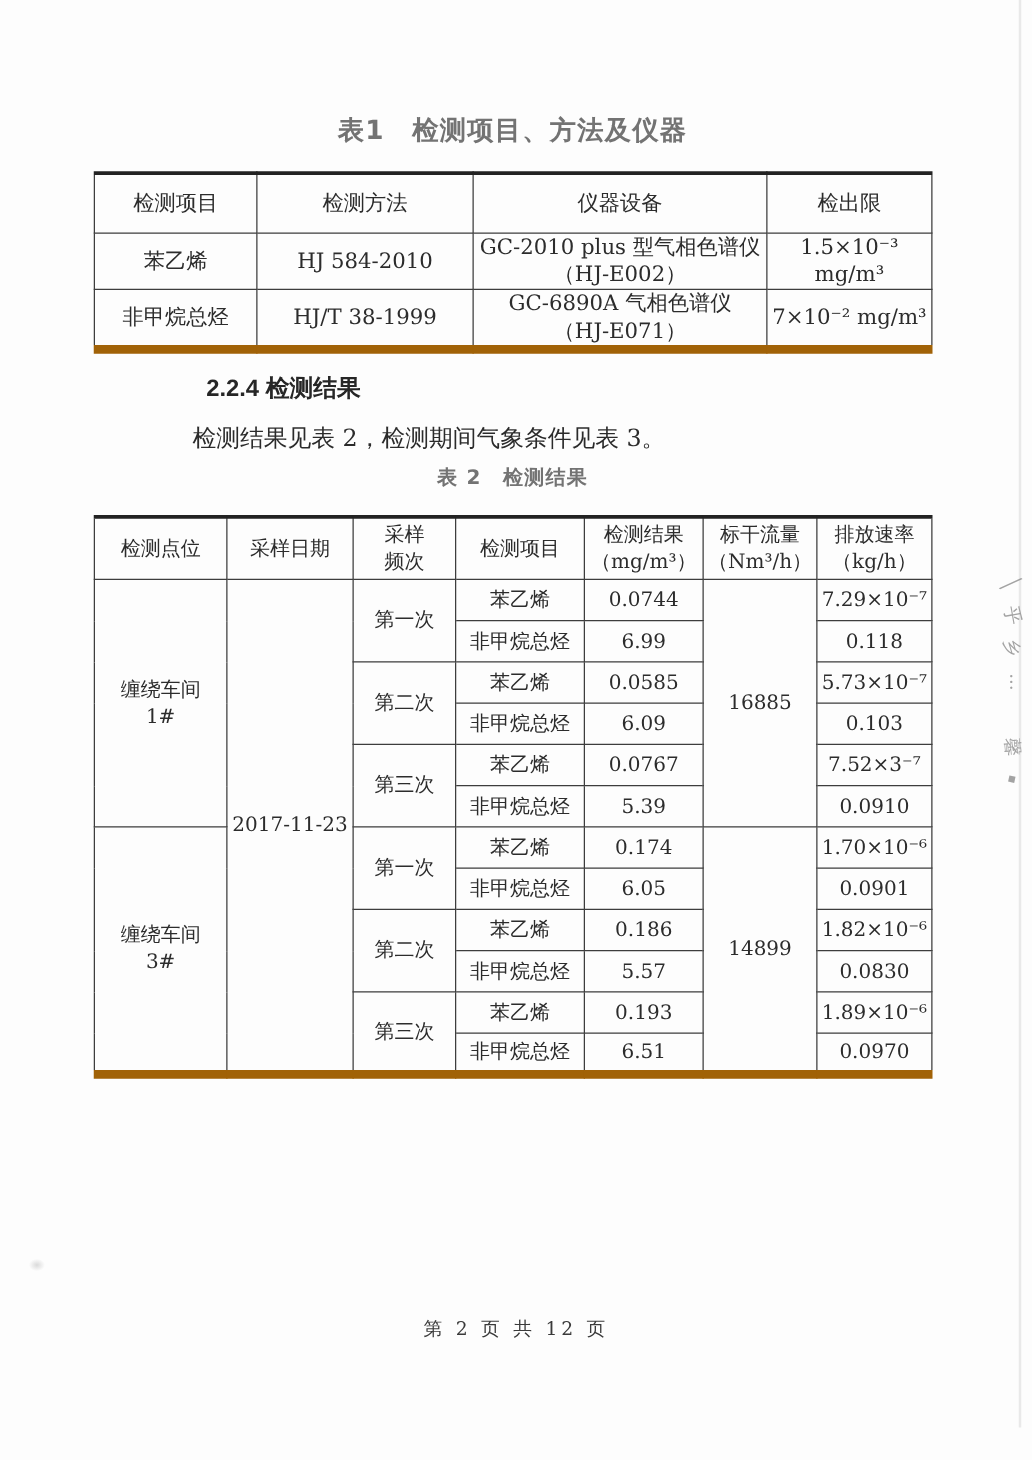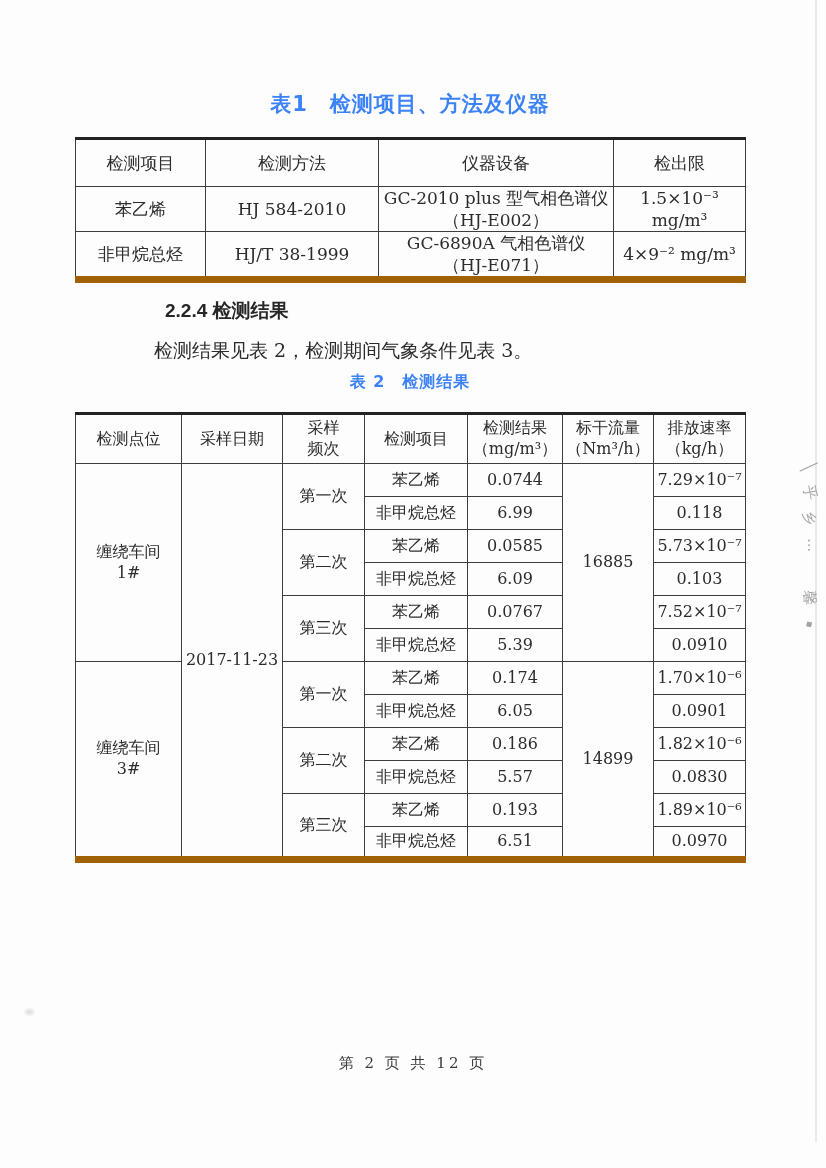--- a/index.html
+++ b/index.html
@@ -5,21 +5,21 @@
   html,body{margin:0;padding:0;background:#ffffff;}
   .page{
     position:relative;width:826px;height:1168px;overflow:hidden;
     background:#fdfdfd;color:#2e2e2e;
     font-family:"DejaVu Serif","Liberation Serif",serif;
   }
   
   .tbl-title{
     position:absolute;left:75px;width:670px;text-align:center;
     font-family:"DejaVu Sans","Liberation Sans",sans-serif;
-    font-weight:bold;color:#3b82f6;letter-spacing:1px;
+    font-weight:bold;color:#737373;letter-spacing:1px;
   }
   .t1-title{top:90px;font-size:21px;}
   .t2-title{top:372px;font-size:16px;}
   .sec-heading{
     position:absolute;left:117px;top:298px;font-size:19px;font-weight:bold;
     font-family:Liberation Sans, sans-serif;color:#262626;margin-left:48px;
   }
   .paragraph{position:absolute;left:154px;top:338px;font-size:19px;color:#2b2b2b;}
   
   table{border-collapse:collapse;table-layout:fixed;position:absolute;left:75px;
@@ -85,21 +85,21 @@
       <td>HJ 584-2010</td>
       <td>GC-2010 plus 型气相色谱仪
 （HJ-E002）</td>
       <td>1.5×10⁻³ mg/m³</td>
     </tr>
     <tr class="row">
       <td>非甲烷总烃</td>
       <td>HJ/T 38-1999</td>
       <td>GC-6890A 气相色谱仪
 （HJ-E071）</td>
-      <td>4×9⁻² mg/m³</td>
+      <td>7×10⁻² mg/m³</td>
     </tr>
   </tbody>
     </table>
 
   <div class="sec-heading">2.2.4 检测结果</div>
   <div class="paragraph">检测结果见表 2，检测期间气象条件见表 3。</div>
 
   <div class="tbl-title t2-title">表 2　检测结果</div>
 
   <table class="t2">
@@ -149,21 +149,21 @@
     </tr>
     <tr class="row">
       <td>非甲烷总烃</td>
       <td>6.09</td>
       <td>0.103</td>
     </tr>
     <tr class="row">
       <td rowspan="2">第三次</td>
       <td>苯乙烯</td>
       <td>0.0767</td>
-      <td>7.52×10⁻⁷</td>
+      <td>7.52×3⁻⁷</td>
     </tr>
     <tr class="row">
       <td>非甲烷总烃</td>
       <td>5.39</td>
       <td>0.0910</td>
     </tr>
     <tr class="row">
       <td rowspan="6">缠绕车间
 3#</td>
       <td rowspan="2">第一次</td>

